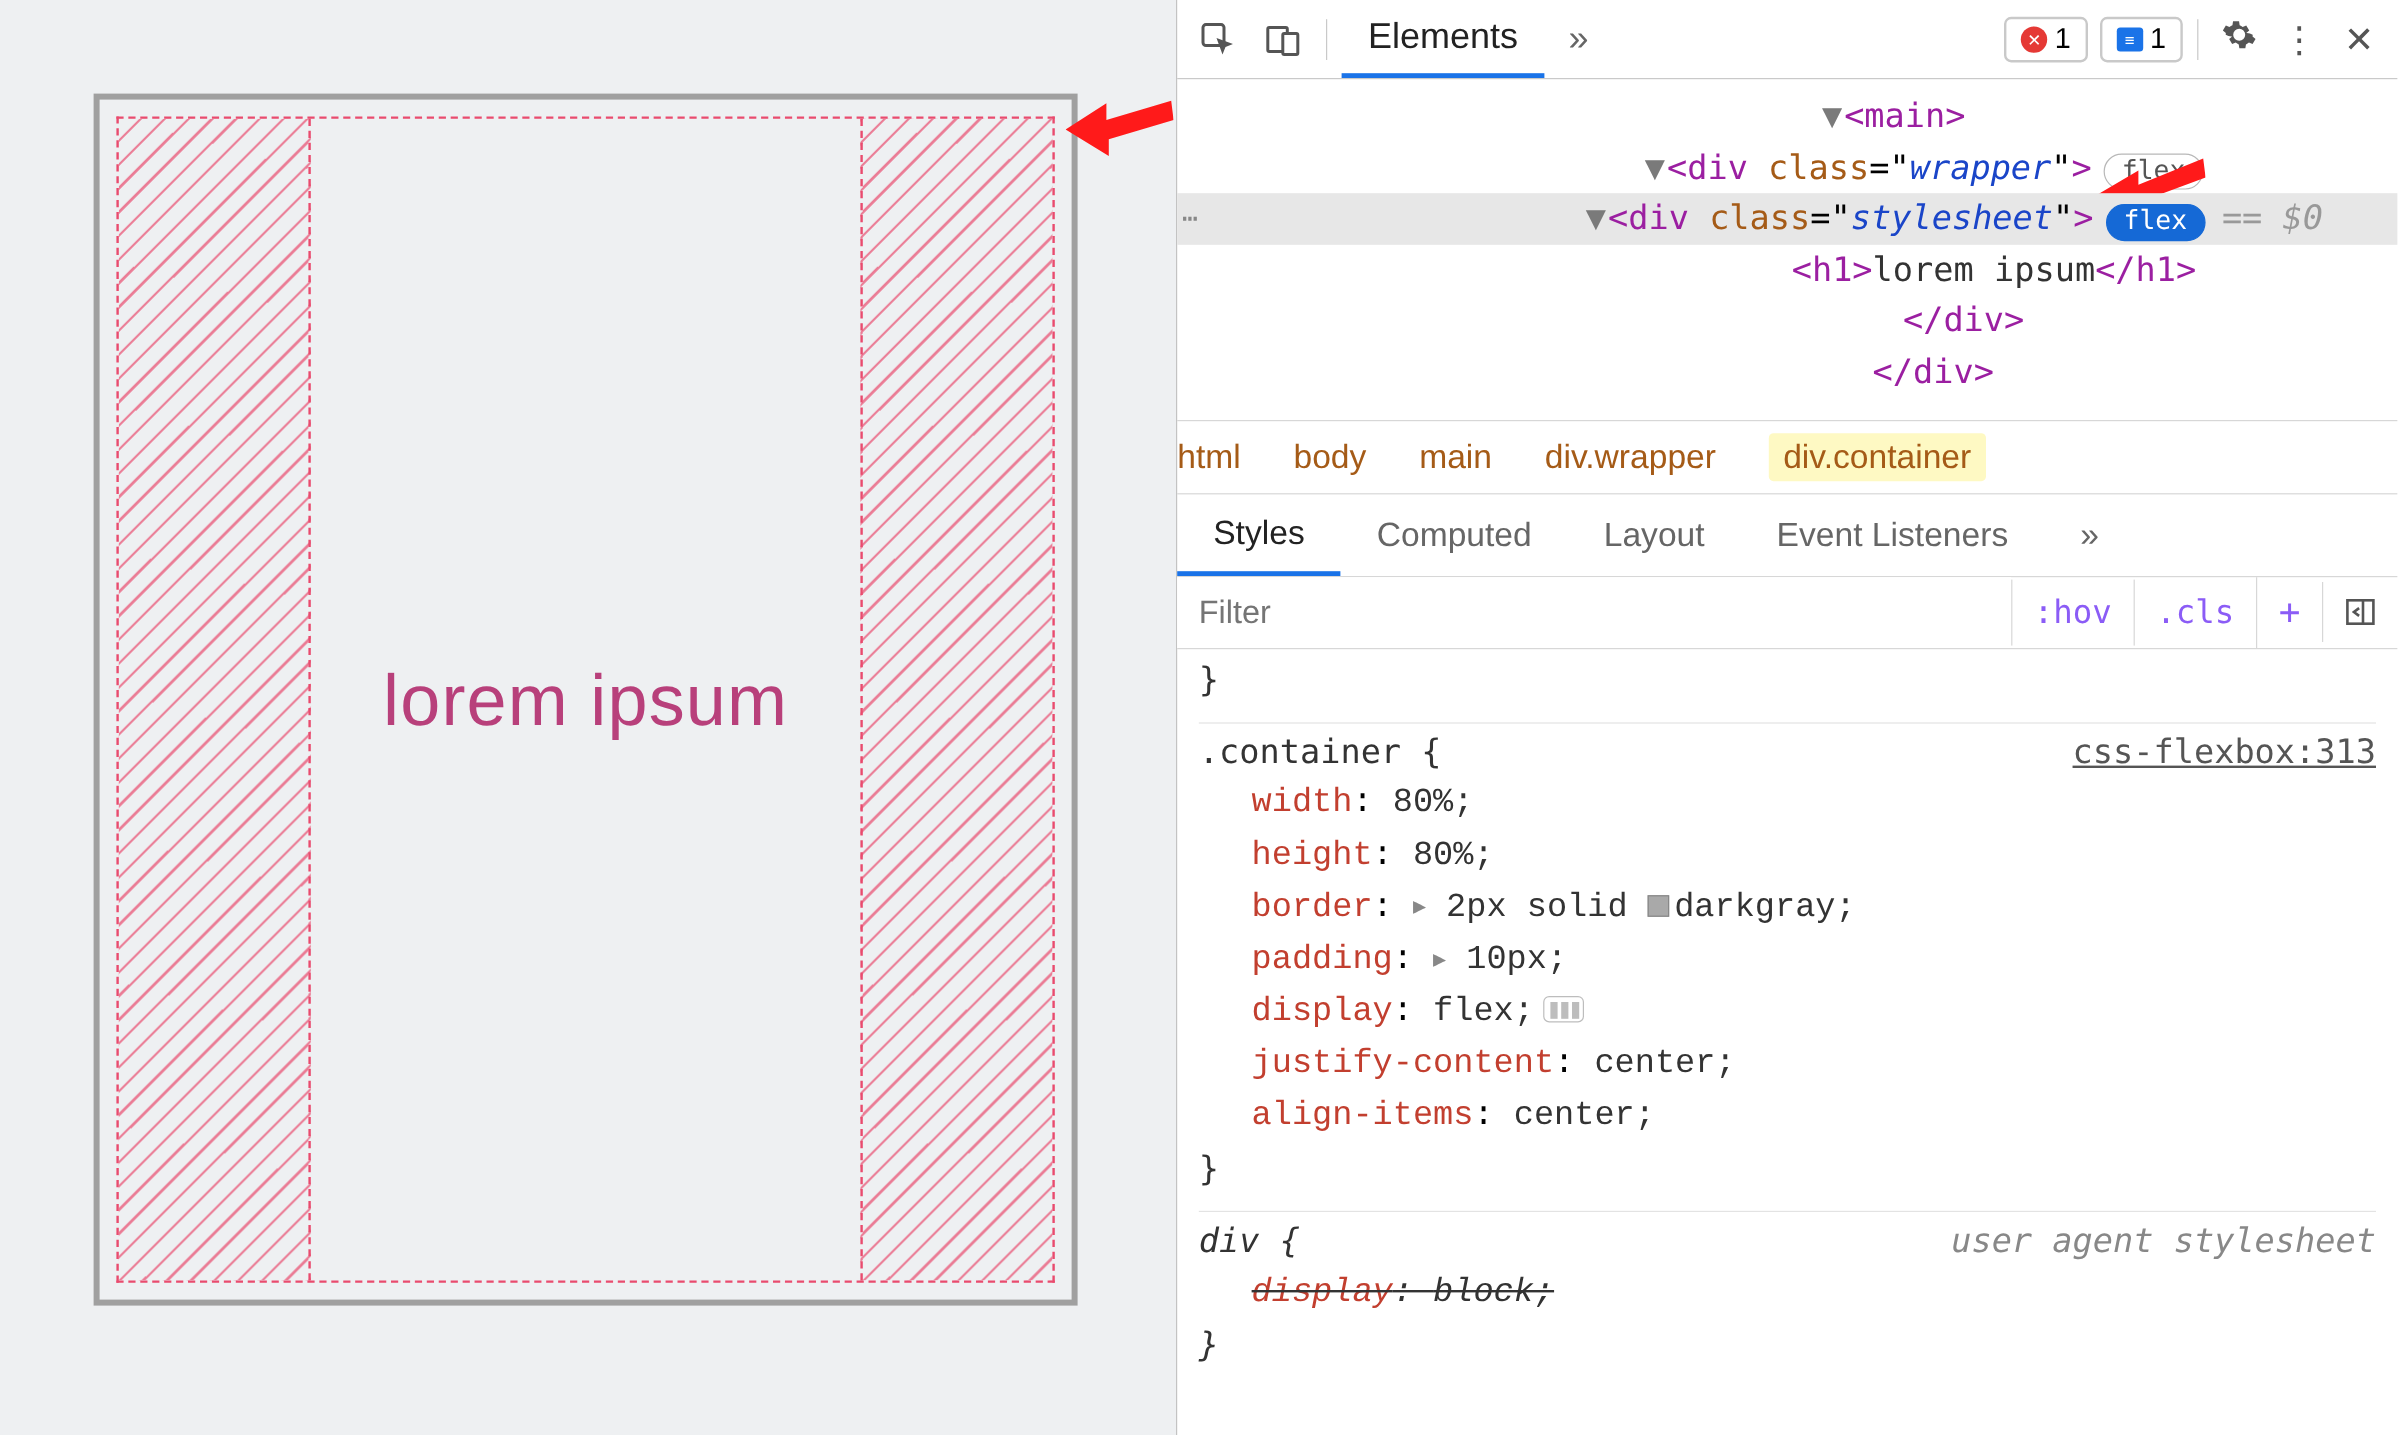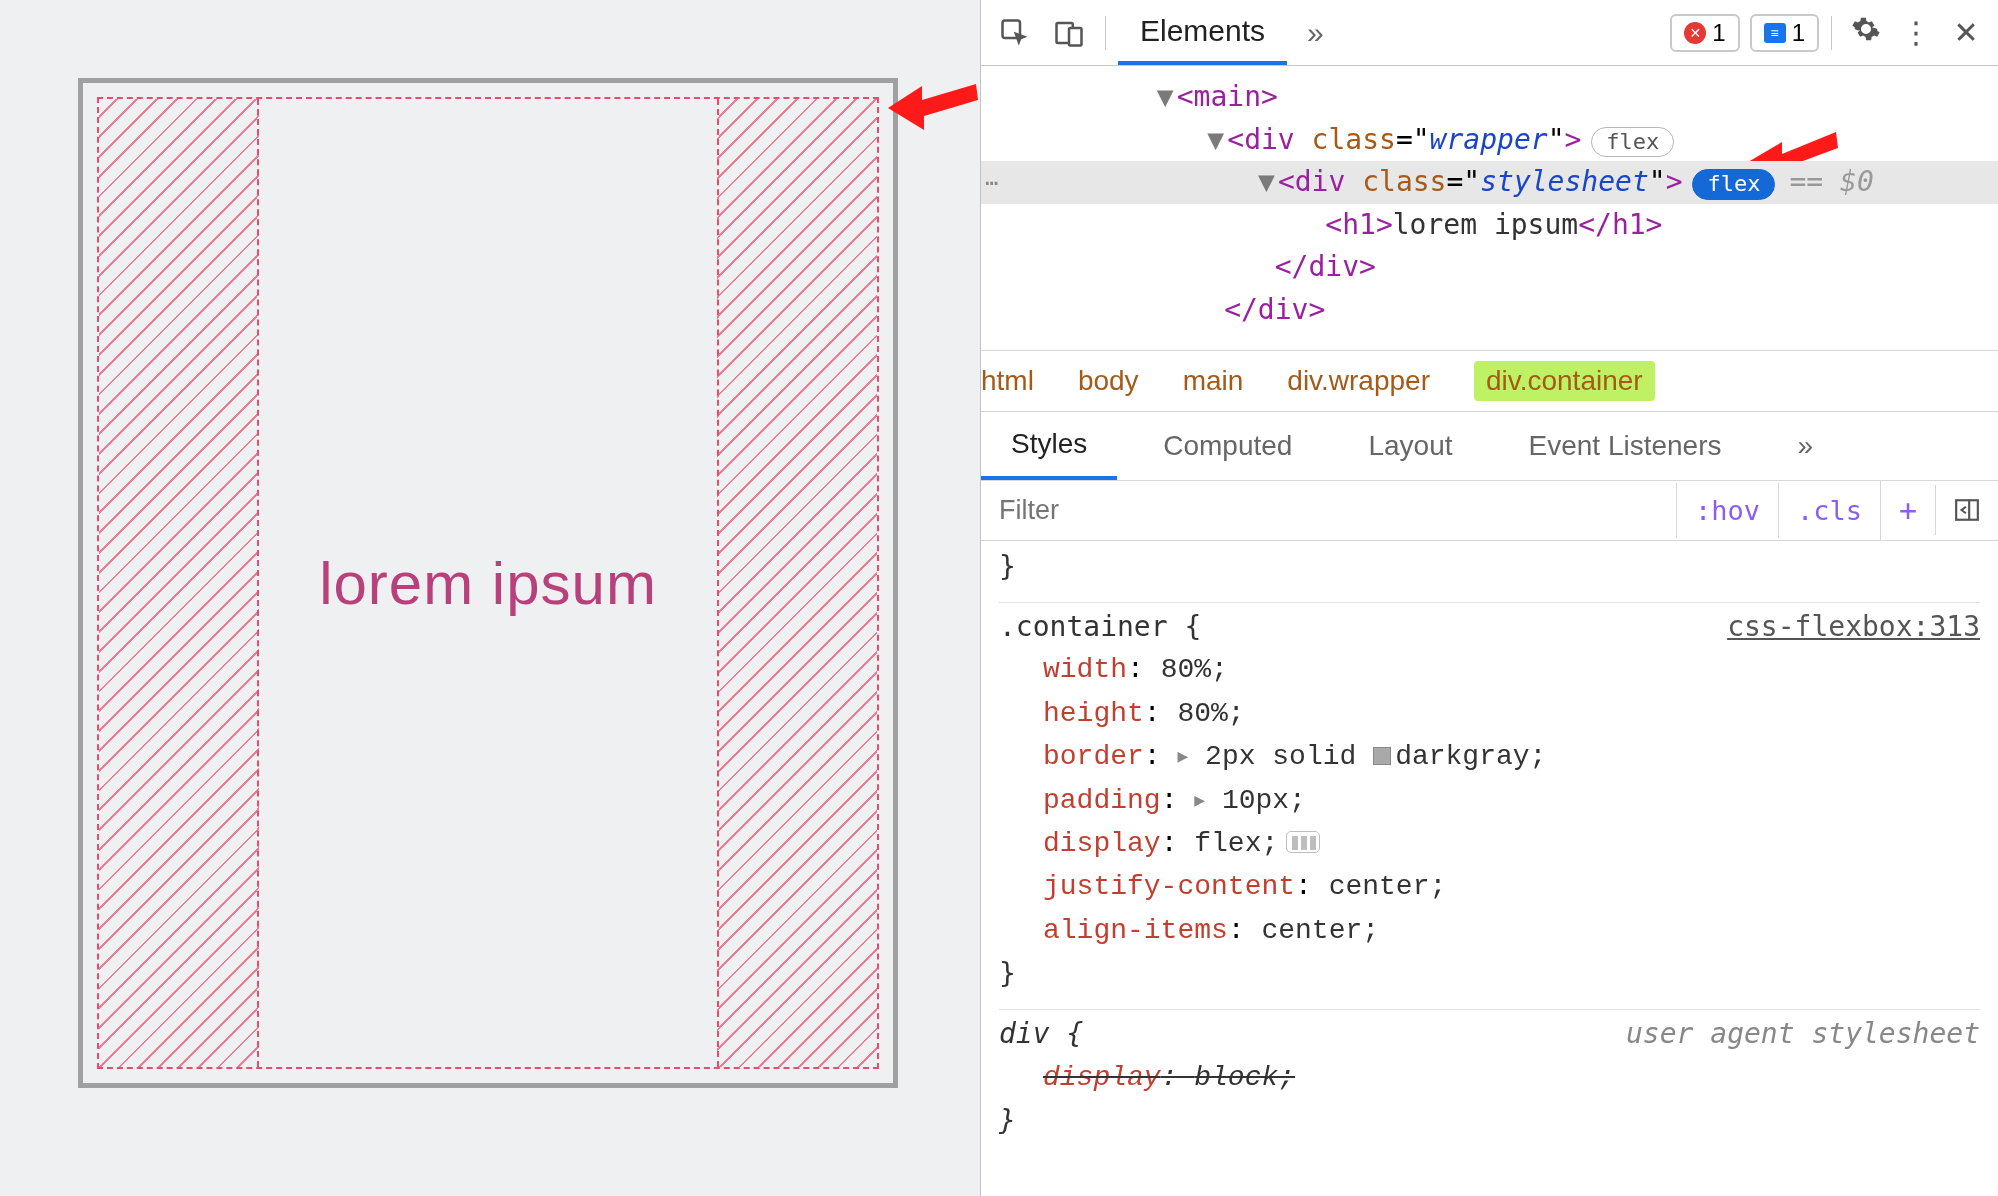--- a/index.html
+++ b/index.html
@@ -123,21 +123,21 @@
   .dot.blue { background:#1a73e8; border-radius:3px; width:22px; height:20px; }
   .gear,.vdots,.close { width:44px; text-align:center; font-size:30px; color:#555; }
 
   
   .dom-tree {
     padding: 10px 0 18px 0;
     font-family: Menlo, Consolas, monospace;
     font-size: 28px;
     line-height: 1.45;
   }
-  .dom-tree .row { white-space: pre; padding: 1px 0 1px 24px; }
+  .dom-tree .row { white-space: pre; padding: 1px 0 1px 24px; text-align: center; }
   .dom-tree .row.selected { background:#e7e7e7; position:relative; }
   .dom-tree .row.selected::before {
     content: "⋯"; position:absolute; left:4px; color:#888; font-size:22px; top:6px;
   }
   .tri { color:#7a7a7a; display:inline-block; width:20px; }
   .tag { color:#9b1fa1; }
   .attr-n { color:#a55b17; }
   .attr-v { color:#1a45c8;font-style:italic; }
   .txt { color:#333; }
   .flexpill {
@@ -152,28 +152,27 @@
 
   
   .crumbs {
     display:flex; align-items:center; gap:44px;
     padding: 10px 0;
     border-top:1px solid #d7d7d7;
     border-bottom:1px solid #d7d7d7;
     font-size:28px;
   }
   .crumbs span { color:#a55b17; }
-  .crumbs span.sel { background:#bef264; padding:4px 12px; border-radius:4px; }
+  .crumbs span.sel { background:#fef9c3; padding:4px 12px; border-radius:4px; }
 
   
   .subtabs {
     display:flex; align-items:center;
     border-bottom:1px solid #d7d7d7;
     font-size:28px;
-    gap:16px;
   }
   .subtabs .st {
     padding: 16px 30px; color:#666;
   }
   .subtabs .st.active { color:#222; border-bottom:4px solid #1a73e8; }
 
   
   .filterbar {
     display:flex; align-items:center;
     border-bottom:1px solid #d7d7d7;

